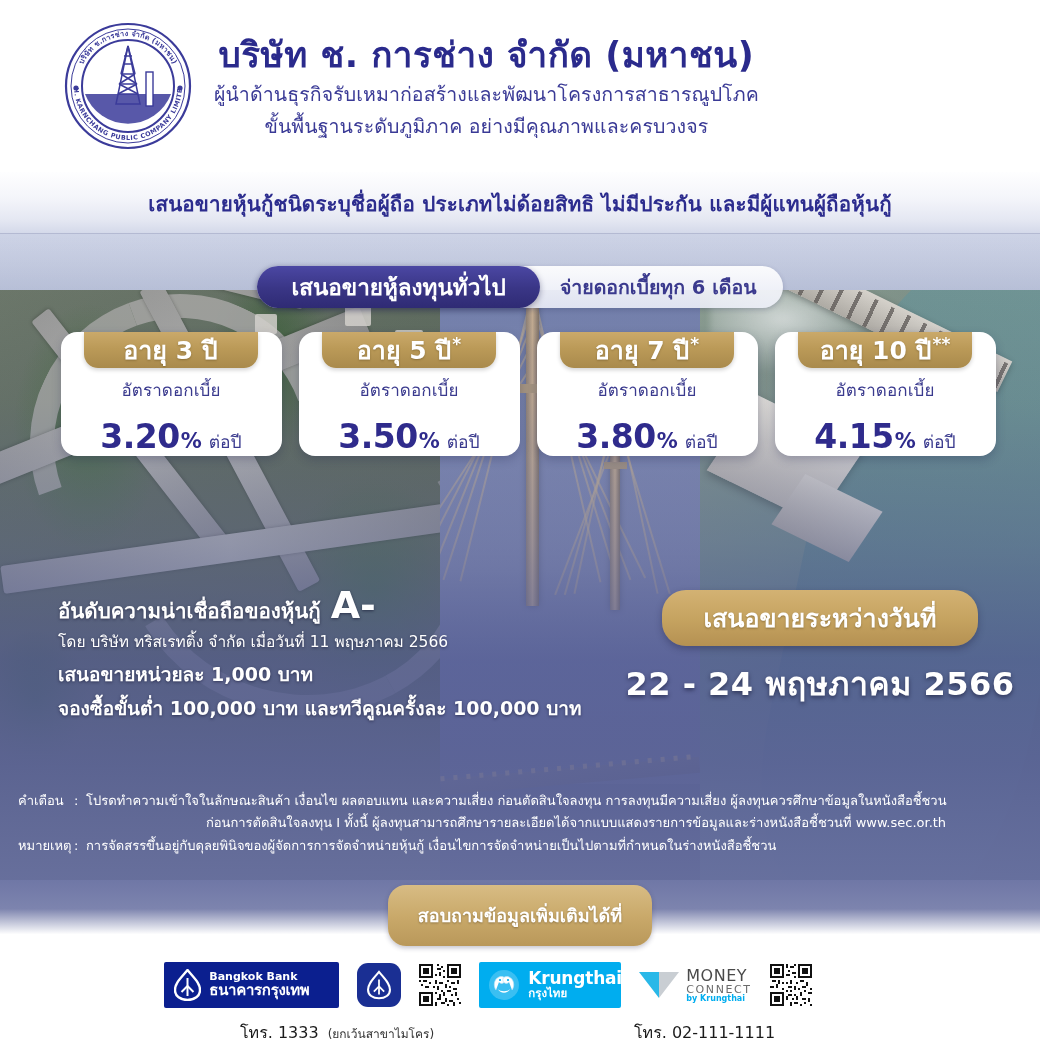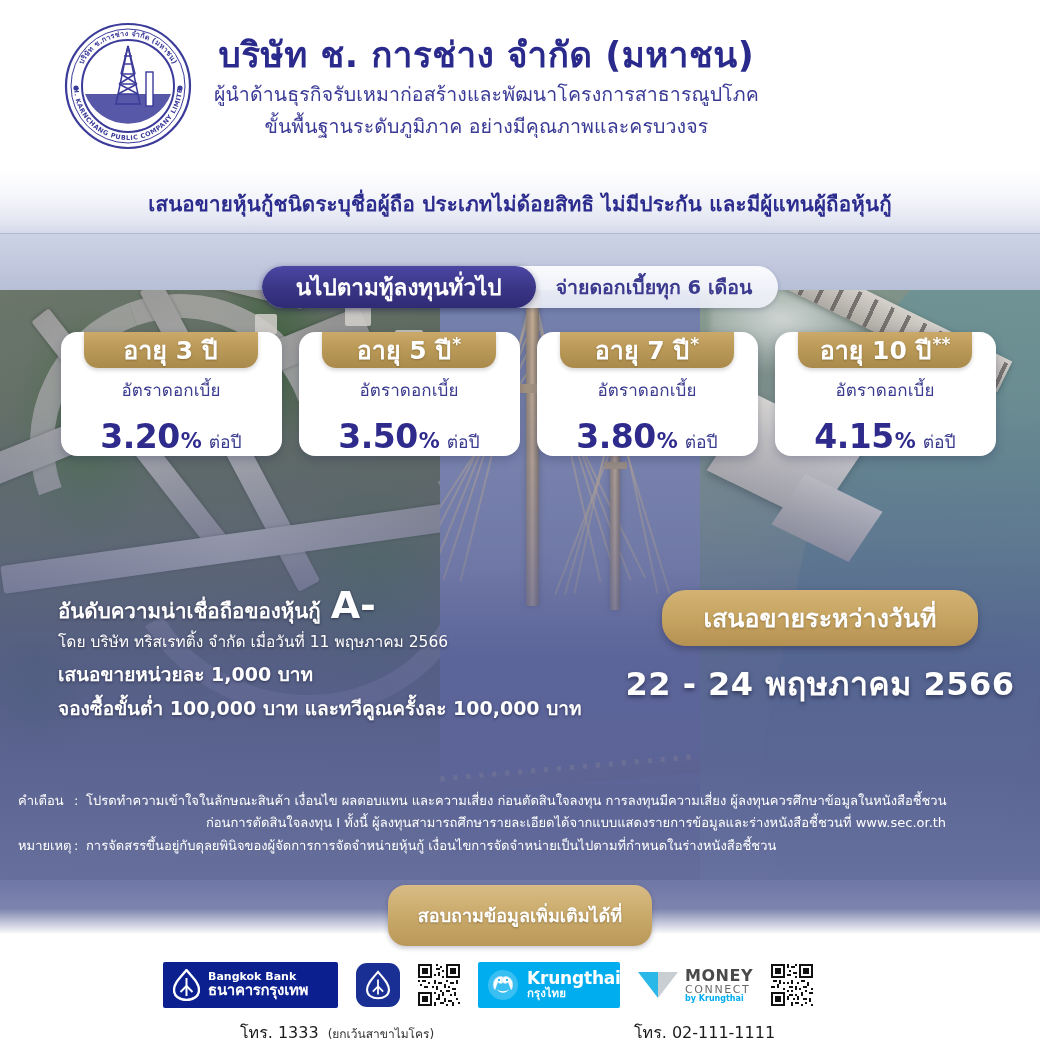--- a/index.html
+++ b/index.html
@@ -303,21 +303,21 @@
     width: 142px; height: 46px; background: #00adef; border-radius: 2px;
     display: flex; align-items: center; padding-left: 8px; gap: 7px;
   }
   .ktb-mark { width: 34px; height: 34px; flex: 0 0 34px; }
   .ktb-txt { display: flex; flex-direction: column; line-height: 1.02; }
   .ktb-en { color: #fff; font-size: 17px; font-weight: bold; letter-spacing: -.2px; }
   .ktb-th { color: #fff; font-size: 11.5px; font-weight: bold; }
   .mc-box { display: flex; align-items: center; gap: 7px; }
   .mc-mark { width: 40px; height: 30px; }
   .mc-txt { display: flex; flex-direction: column; line-height: 1.0; }
-  .mc-money { font-size: 16px; font-weight: bold; color: #4a4a4a; letter-spacing: .5px; }
+  .mc-money { font-size: 16px; font-weight: normal; color: #4a4a4a; letter-spacing: .5px; }
   .mc-connect { font-size: 11px; color: #6b6b6b; letter-spacing: 1.6px; }
   .mc-by { font-size: 8px; color: #00adef; font-weight: bold; }
   .qr { width: 42px; height: 42px; }
   .phones { width: 1040px; position: relative; margin-top: 12px; height: 24px; }
   .phone-left {
     position: absolute; left: 240px; top: 0; display: flex; align-items: baseline; gap: 9px;
   }
   .phone-num { font-size: 16px; color: #1b1b1b; }
   .phone-note { font-size: 12px; color: #333; }
   .phone-right { position: absolute; left: 634px; top: 0; font-size: 16px; color: #1b1b1b; }
@@ -437,21 +437,21 @@
       </div>
     </div>
 
     <div class="hero-tint"></div>
     <div class="hero-top-fade"></div>
 
     <div class="hero-content">
 
       <div class="pill-row">
         <div class="pill-group">
-          <div class="pill-primary">นไปตามทู้ลงทุนทั่วไป</div>
+          <div class="pill-primary">เสนอขายหู้ลงทุนทั่วไป</div>
           <div class="pill-secondary">จ่ายดอกเบี้ยทุก 6 เดือน</div>
         </div>
       </div>
 
       <div class="cards">
 
         <div class="card">
           <div class="card-head">
             <div class="card-head-label">
               <span>อายุ 3 ปี</span>

